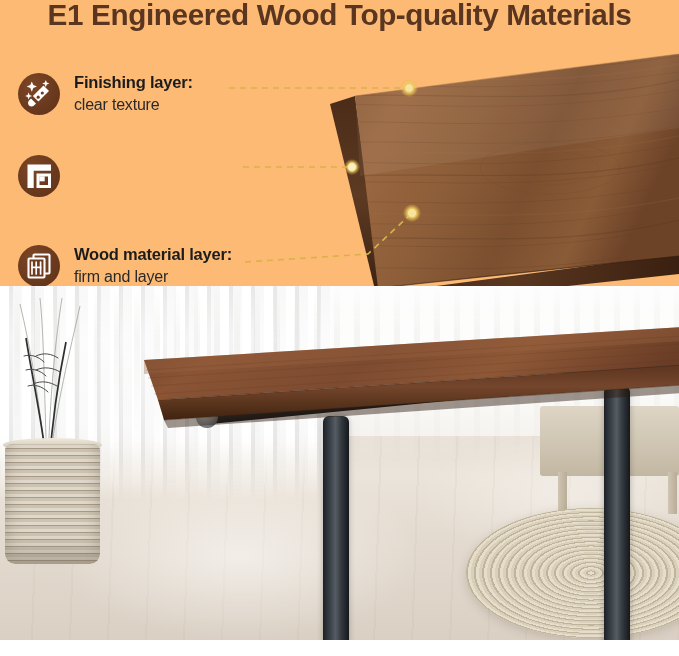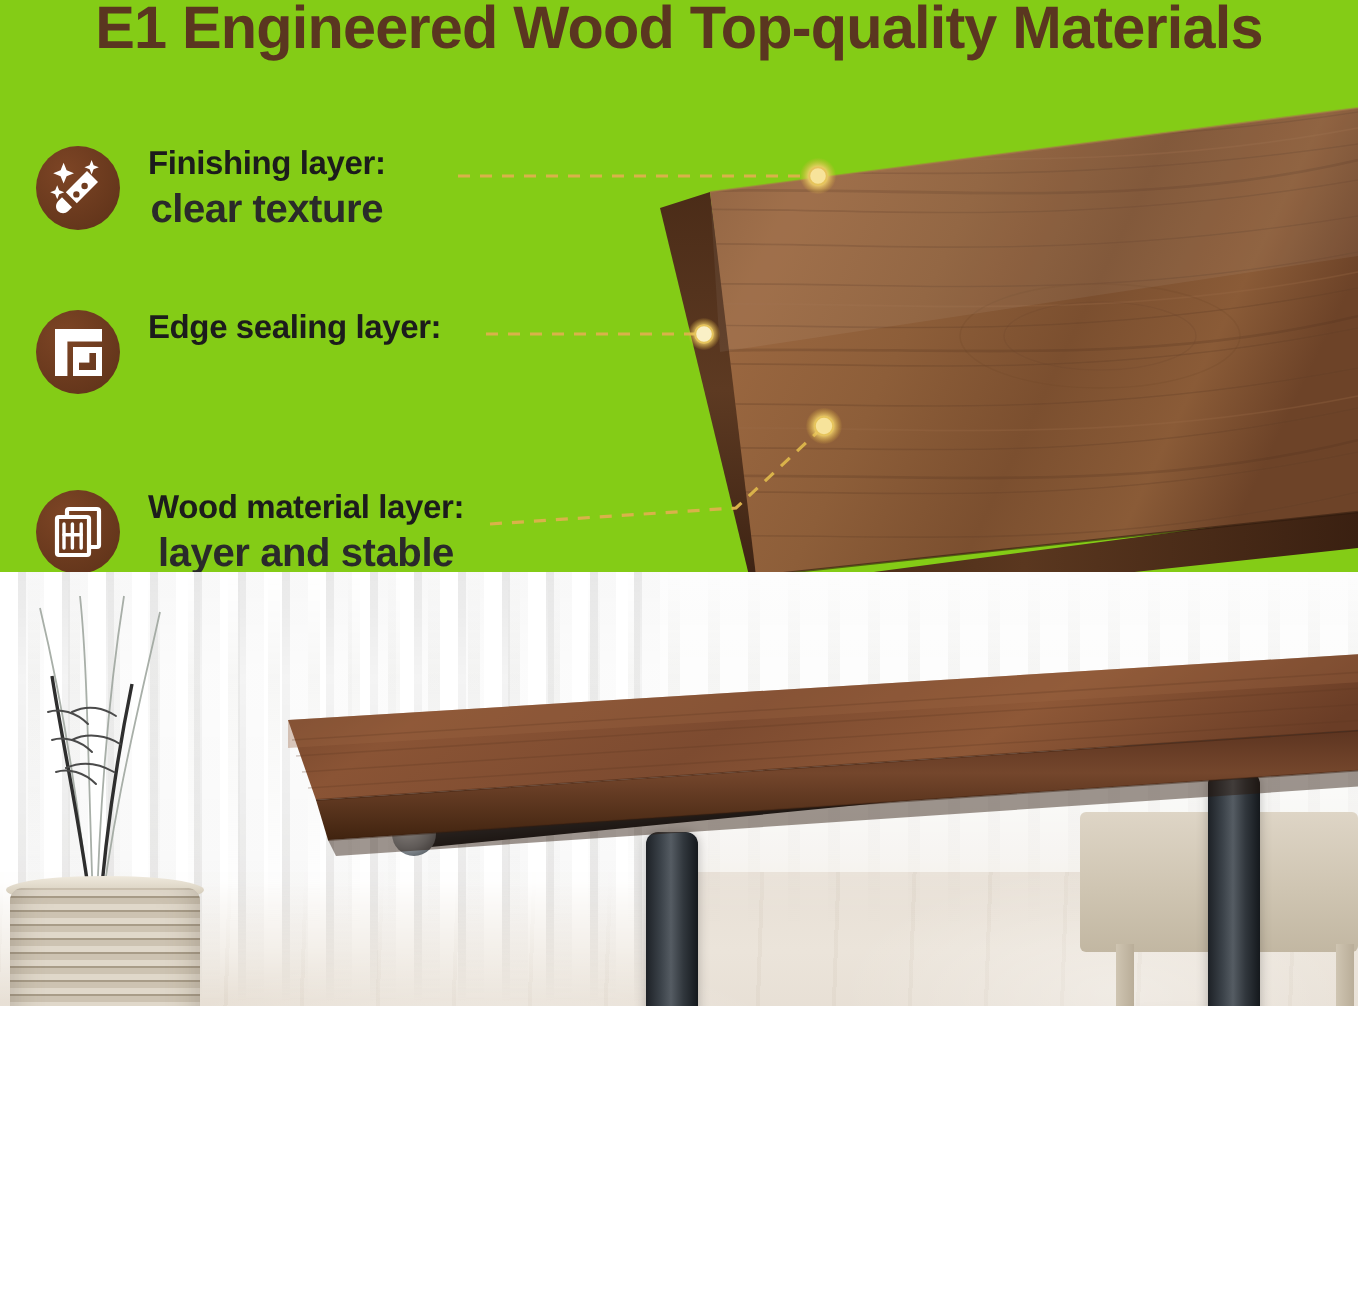--- a/index.html
+++ b/index.html
@@ -2,51 +2,51 @@
 <html><head>
 <meta charset="utf-8">
 <style>
   html,body{margin:0;padding:0;}
   body{
     width:679px;height:656px;
     font-family:"Liberation Sans", sans-serif;
     background:#ffffff;
     overflow:hidden;
   }
-  #root{position:relative;width:679px;height:503px;overflow:hidden;background:#84cc16;}
+  #root{position:relative;width:679px;height:640px;overflow:hidden;background:#fdba74;}
 
   
   .title{
     position:absolute;left:0;top:-2px;width:679px;
     text-align:center;
     font-weight:bold;
     font-size:30px;
     letter-spacing:-0.4px;
     color:#5a3620;
     font-family:"Liberation Sans", sans-serif;
     transform:scaleX(0.99);
     white-space:nowrap;
   }
 
   
-  .callout{position:absolute;display:flex;align-items:flex-start;text-align:center;}
+  .callout{position:absolute;display:flex;align-items:flex-start;}
   .badge{
     width:42px;height:42px;border-radius:50%;
     background:#6f3b1e;
     background:radial-gradient(circle at 35% 30%, #7d4525 0%, #66371c 70%, #5b3018 100%);
     flex:none;position:relative;
   }
   .badge svg{position:absolute;left:0;top:0;}
   .ctext{margin-left:14px;}
   .chead{
     font-size:16.5px;font-weight:bold;color:#1c1c1c;
     line-height:19px;white-space:nowrap;letter-spacing:-0.2px;
   }
   .csub{
-    font-size:20px;font-weight:bold;color:#2a2a2a;
+    font-size:16px;font-weight:normal;color:#2a2a2a;
     line-height:20px;margin-top:3px;white-space:nowrap;letter-spacing:-0.2px;
   }
 
   
   .overlay{position:absolute;left:0;top:0;width:679px;height:656px;pointer-events:none;}
 
   
   .panel-wrap{position:absolute;left:300px;top:36px;width:379px;height:266px;}
 
   
@@ -267,42 +267,41 @@
 
           <path d="M9.5,9.5 h23.5 v6.2 h-17.3 v17.3 h-6.2 z"></path>
 
           <path d="M18.5,18.5 h14.5 v14.5 h-14.5 z
                    M21.5,21.5 v8.5 h8.5 v-8.5 z" fill-rule="evenodd"></path>
           <rect x="21.3" y="21.3" width="5.4" height="5.0" fill="#ffffff"></rect>
         </g>
       </svg>
     </div>
     <div class="ctext">
-      <div class="chead">Edge sealing layer:</div>
     </div>
   </div>
 
   <div class="callout" style="left:18px;top:245px;">
     <div class="badge">
       <svg width="42" height="42" viewBox="0 0 42 42">
         <g fill="none" stroke="#ffffff" stroke-width="2.1">
           <rect x="15.5" y="9.5" width="16" height="19" rx="1"></rect>
           <rect x="10.5" y="13.5" width="16" height="19" rx="1" fill="#6f3b1e"></rect>
         </g>
         <g stroke="#ffffff" stroke-width="1.7" fill="none" stroke-linecap="round">
           <path d="M14.0,17.0 v12"></path>
           <path d="M18.2,17.0 v12"></path>
           <path d="M22.6,17.0 v12"></path>
           <path d="M14.0,22.4 h8.6"></path>
         </g>
       </svg>
     </div>
     <div class="ctext">
       <div class="chead">Wood material layer:</div>
-      <div class="csub">layer and stable</div>
+      <div class="csub">firm and layer</div>
     </div>
   </div>
 
   <div class="scene">
 
     <div class="wall"></div>
     <div class="floor"></div>
     <div class="floor-sheen"></div>
     <div class="curtain"></div>
     <div class="curtain2"></div>

